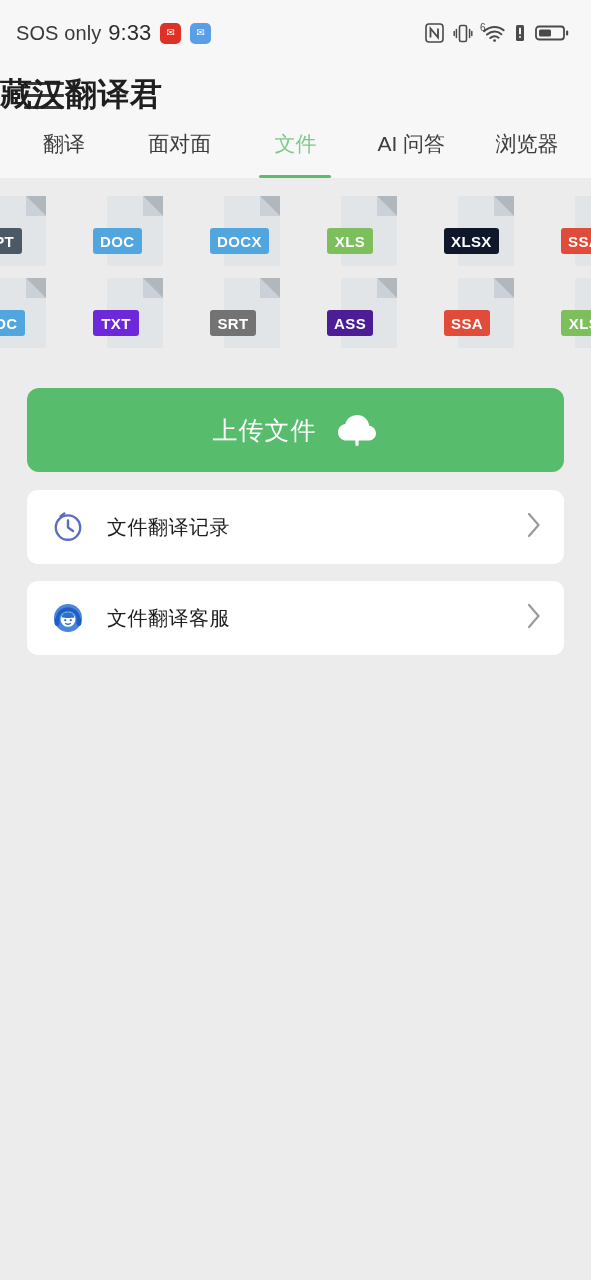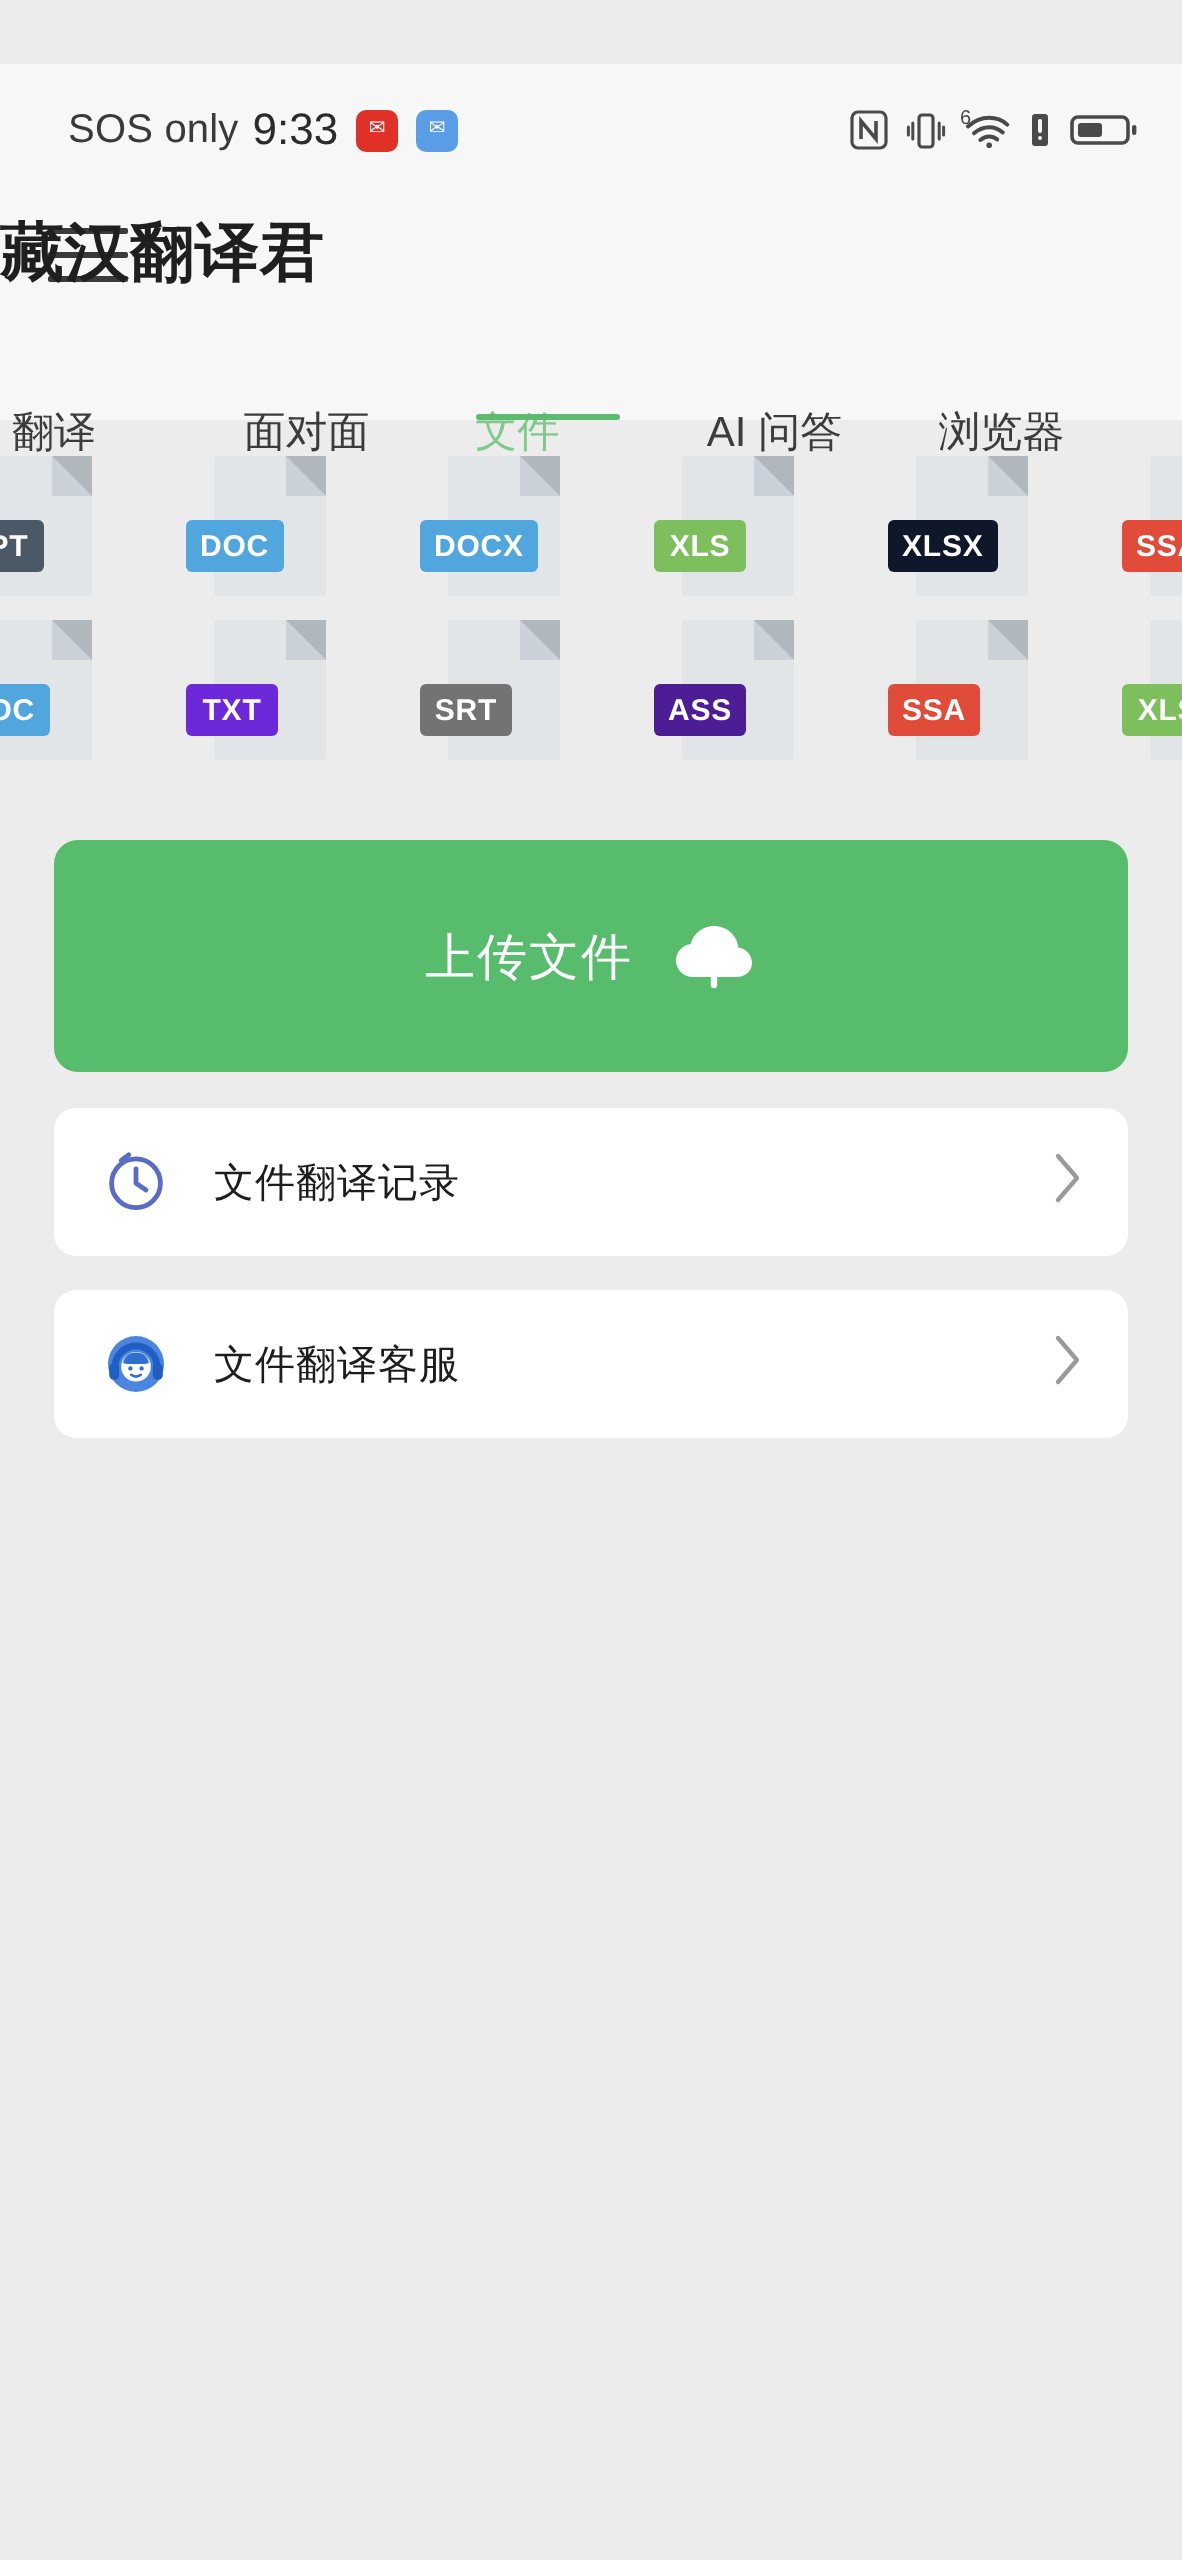--- a/index.html
+++ b/index.html
@@ -7,22 +7,21 @@
     width:591px; height:1280px;
     background:#ececec;
     font-family:"Liberation Sans","DejaVu Sans",sans-serif;
     overflow:hidden;
   }
 
   
   .statusbar{
     height:66px; background:#f7f7f7;
     display:flex; align-items:center; justify-content:space-between;
-    padding:0 22px 0 34px;
-    margin-top:32px;
+    padding:0 22px 0 16px;
   }
   .sb-left{ display:flex; align-items:center; gap:9px; }
   .sb-carrier{ font-size:20px; color:#3a3a3a; letter-spacing:.1px; }
   .sb-time{ font-size:22px; color:#2b2b2b; margin-left:-2px; }
   .sb-appicon{ width:21px; height:21px; border-radius:5px; position:relative; }
   .sb-appicon.red{ background:#e03127; }
   .sb-appicon.blue{ background:#5a9ee8; }
   .sb-appicon .gl{
     position:absolute; inset:0; display:flex; align-items:center; justify-content:center;
     color:#fff; font-size:10px; line-height:1;
@@ -47,22 +46,22 @@
     pointer-events:none; letter-spacing:.5px;
   }
 
   
   .tabs{
     height:54px; background:#f7f7f7;
     display:flex; align-items:stretch; justify-content:space-around;
     padding:0 6px;
   }
   .tab{
-    flex:1; display:flex; flex-direction:column; justify-content:flex-start;
-    padding-top:6px; cursor:pointer; position:relative;margin-top:40px;
+    flex:1; display:flex; flex-direction:column; align-items:center; justify-content:flex-start;
+    padding-top:6px; cursor:pointer; position:relative;
   }
   .tab-label{ font-size:21px; color:#3c3c3c; white-space:nowrap; }
   .tab.active .tab-label{ color:#7ec98b; }
   .tab-underline{
     position:absolute; bottom:0; height:3px; width:72px; border-radius:2px;
     background:transparent;
   }
   .tab.active .tab-underline{ background:#5cbb6e; }
 
   
@@ -103,21 +102,21 @@
     position:absolute; left:16px; top:36px;
     min-width:46px; height:26px; border-radius:3px;
     display:flex; align-items:center; justify-content:center;
     color:#fff; font-size:15px; font-weight:bold; letter-spacing:.4px;
     padding:0 7px; white-space:nowrap;
   }
 
   
   .upload-wrap{ padding:26px 27px 0 27px; }
   .upload-btn{
-    height:116px; border-radius:12px;
+    height:84px; border-radius:12px;
     background:#57bc6c;
     display:flex; align-items:center; justify-content:center; gap:18px;
     cursor:pointer; border:none; width:100%;
   }
   .upload-label{ font-size:25px; color:#fff; letter-spacing:1px; }
   .cloud-icon{ display:block; }
 
   
   .cards{ padding:18px 27px 0 27px; display:flex; flex-direction:column; gap:17px; }
   .card{

